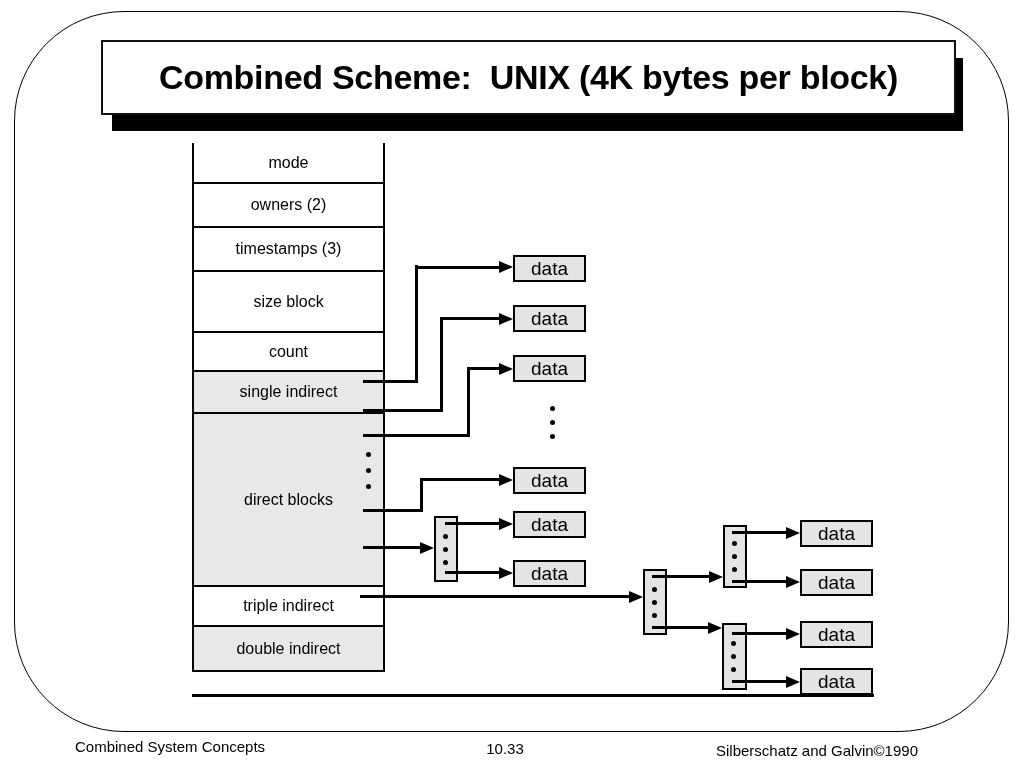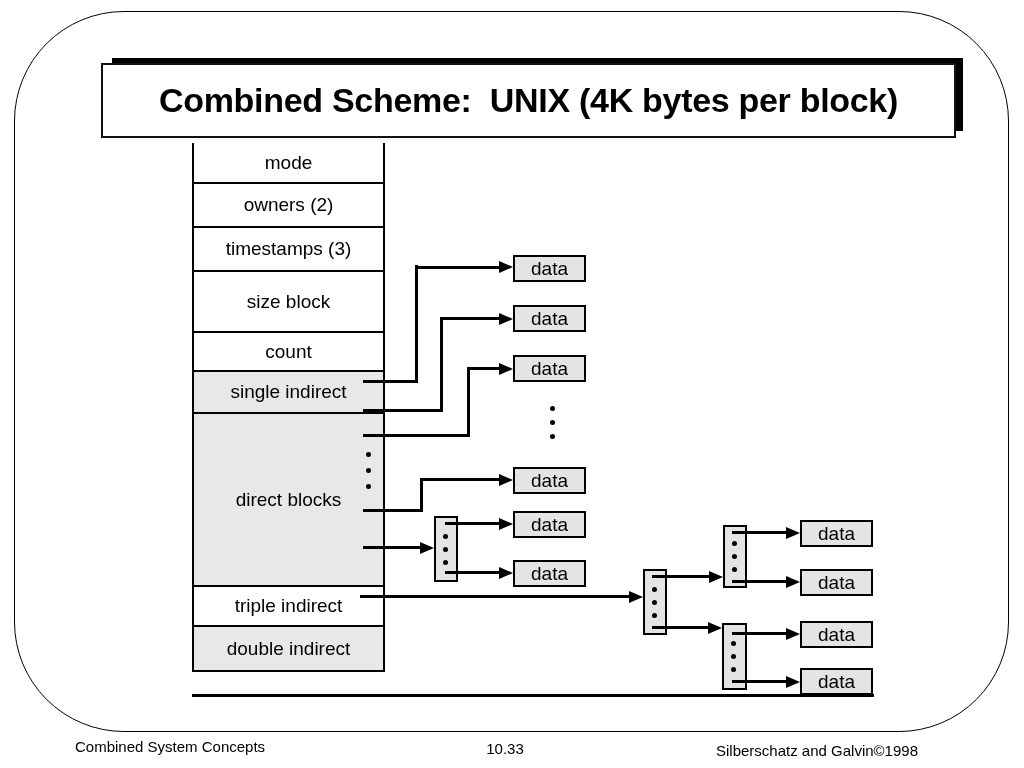--- a/index.html
+++ b/index.html
@@ -3,28 +3,28 @@
 <meta charset="utf-8">
 <style>
   html,body{margin:0;padding:0;background:#ffffff;}
   body{width:1024px;height:768px;font-family:"Liberation Sans",sans-serif;color:#000;}
   .stage{position:relative;width:1024px;height:768px;background:#fff;overflow:hidden;}
 
   .frame{position:absolute;left:14px;top:11px;width:993px;height:719px;
          border:1.5px solid #000;border-radius:110px;background:#fff;}
 
   .title-shadow{position:absolute;left:112px;top:58px;width:851px;height:73px;background:#000;}
-  .title-box{position:absolute;left:101px;top:63px;width:851px;height:71px;background:#fff;
+  .title-box{position:absolute;left:101px;top:40px;width:851px;height:71px;background:#fff;
              border:2px solid #111;display:flex;align-items:center;justify-content:center;}
   .title-box span{font-size:34px;font-weight:bold;letter-spacing:-0.3px;white-space:pre;}
 
   .inode{position:absolute;left:192px;top:143px;width:193px;
          border-left:2.5px solid #000;border-right:2.5px solid #000;box-sizing:border-box;}
   .irow{box-sizing:border-box;border-bottom:2.5px solid #000;background:#fff;
-        display:flex;align-items:center;justify-content:center;font-size:19px;}
+        display:flex;align-items:center;justify-content:center;font-size:16px;}
   .irow.shaded{background:#e8e8e8;}
 
   .data-box{position:absolute;width:73px;height:27px;box-sizing:border-box;background:#e4e4e4;
             border:2px solid #000;display:flex;align-items:center;justify-content:center;font-size:19px;}
   .iblock{position:absolute;box-sizing:border-box;background:#e4e4e4;border:2px solid #000;}
 
   .ln{position:absolute;background:#000;}
   .arr{position:absolute;width:0;height:0;border-top:6px solid transparent;
        border-bottom:6px solid transparent;border-left:14px solid #000;}
   .dot{position:absolute;width:5px;height:5px;border-radius:50%;background:#000;}
@@ -137,15 +137,15 @@
   <i class="dot" style="left:732px;top:541px"></i>
   <i class="dot" style="left:732px;top:554px"></i>
   <i class="dot" style="left:732px;top:567px"></i>
 
   <i class="dot" style="left:731px;top:641px"></i>
   <i class="dot" style="left:731px;top:654px"></i>
   <i class="dot" style="left:731px;top:667px"></i>
 
   <div class="footer" style="left:75px;top:738px">Combined System Concepts</div>
   <div class="footer center" style="left:455px;top:740px">10.33</div>
-  <div class="footer right" style="right:106px;top:742px">Silberschatz and Galvin©1998</div>
+  <div class="footer right" style="right:106px;top:742px">Silberschatz and Galvin©1990</div>
 
 </div>
 
 </body></html>

